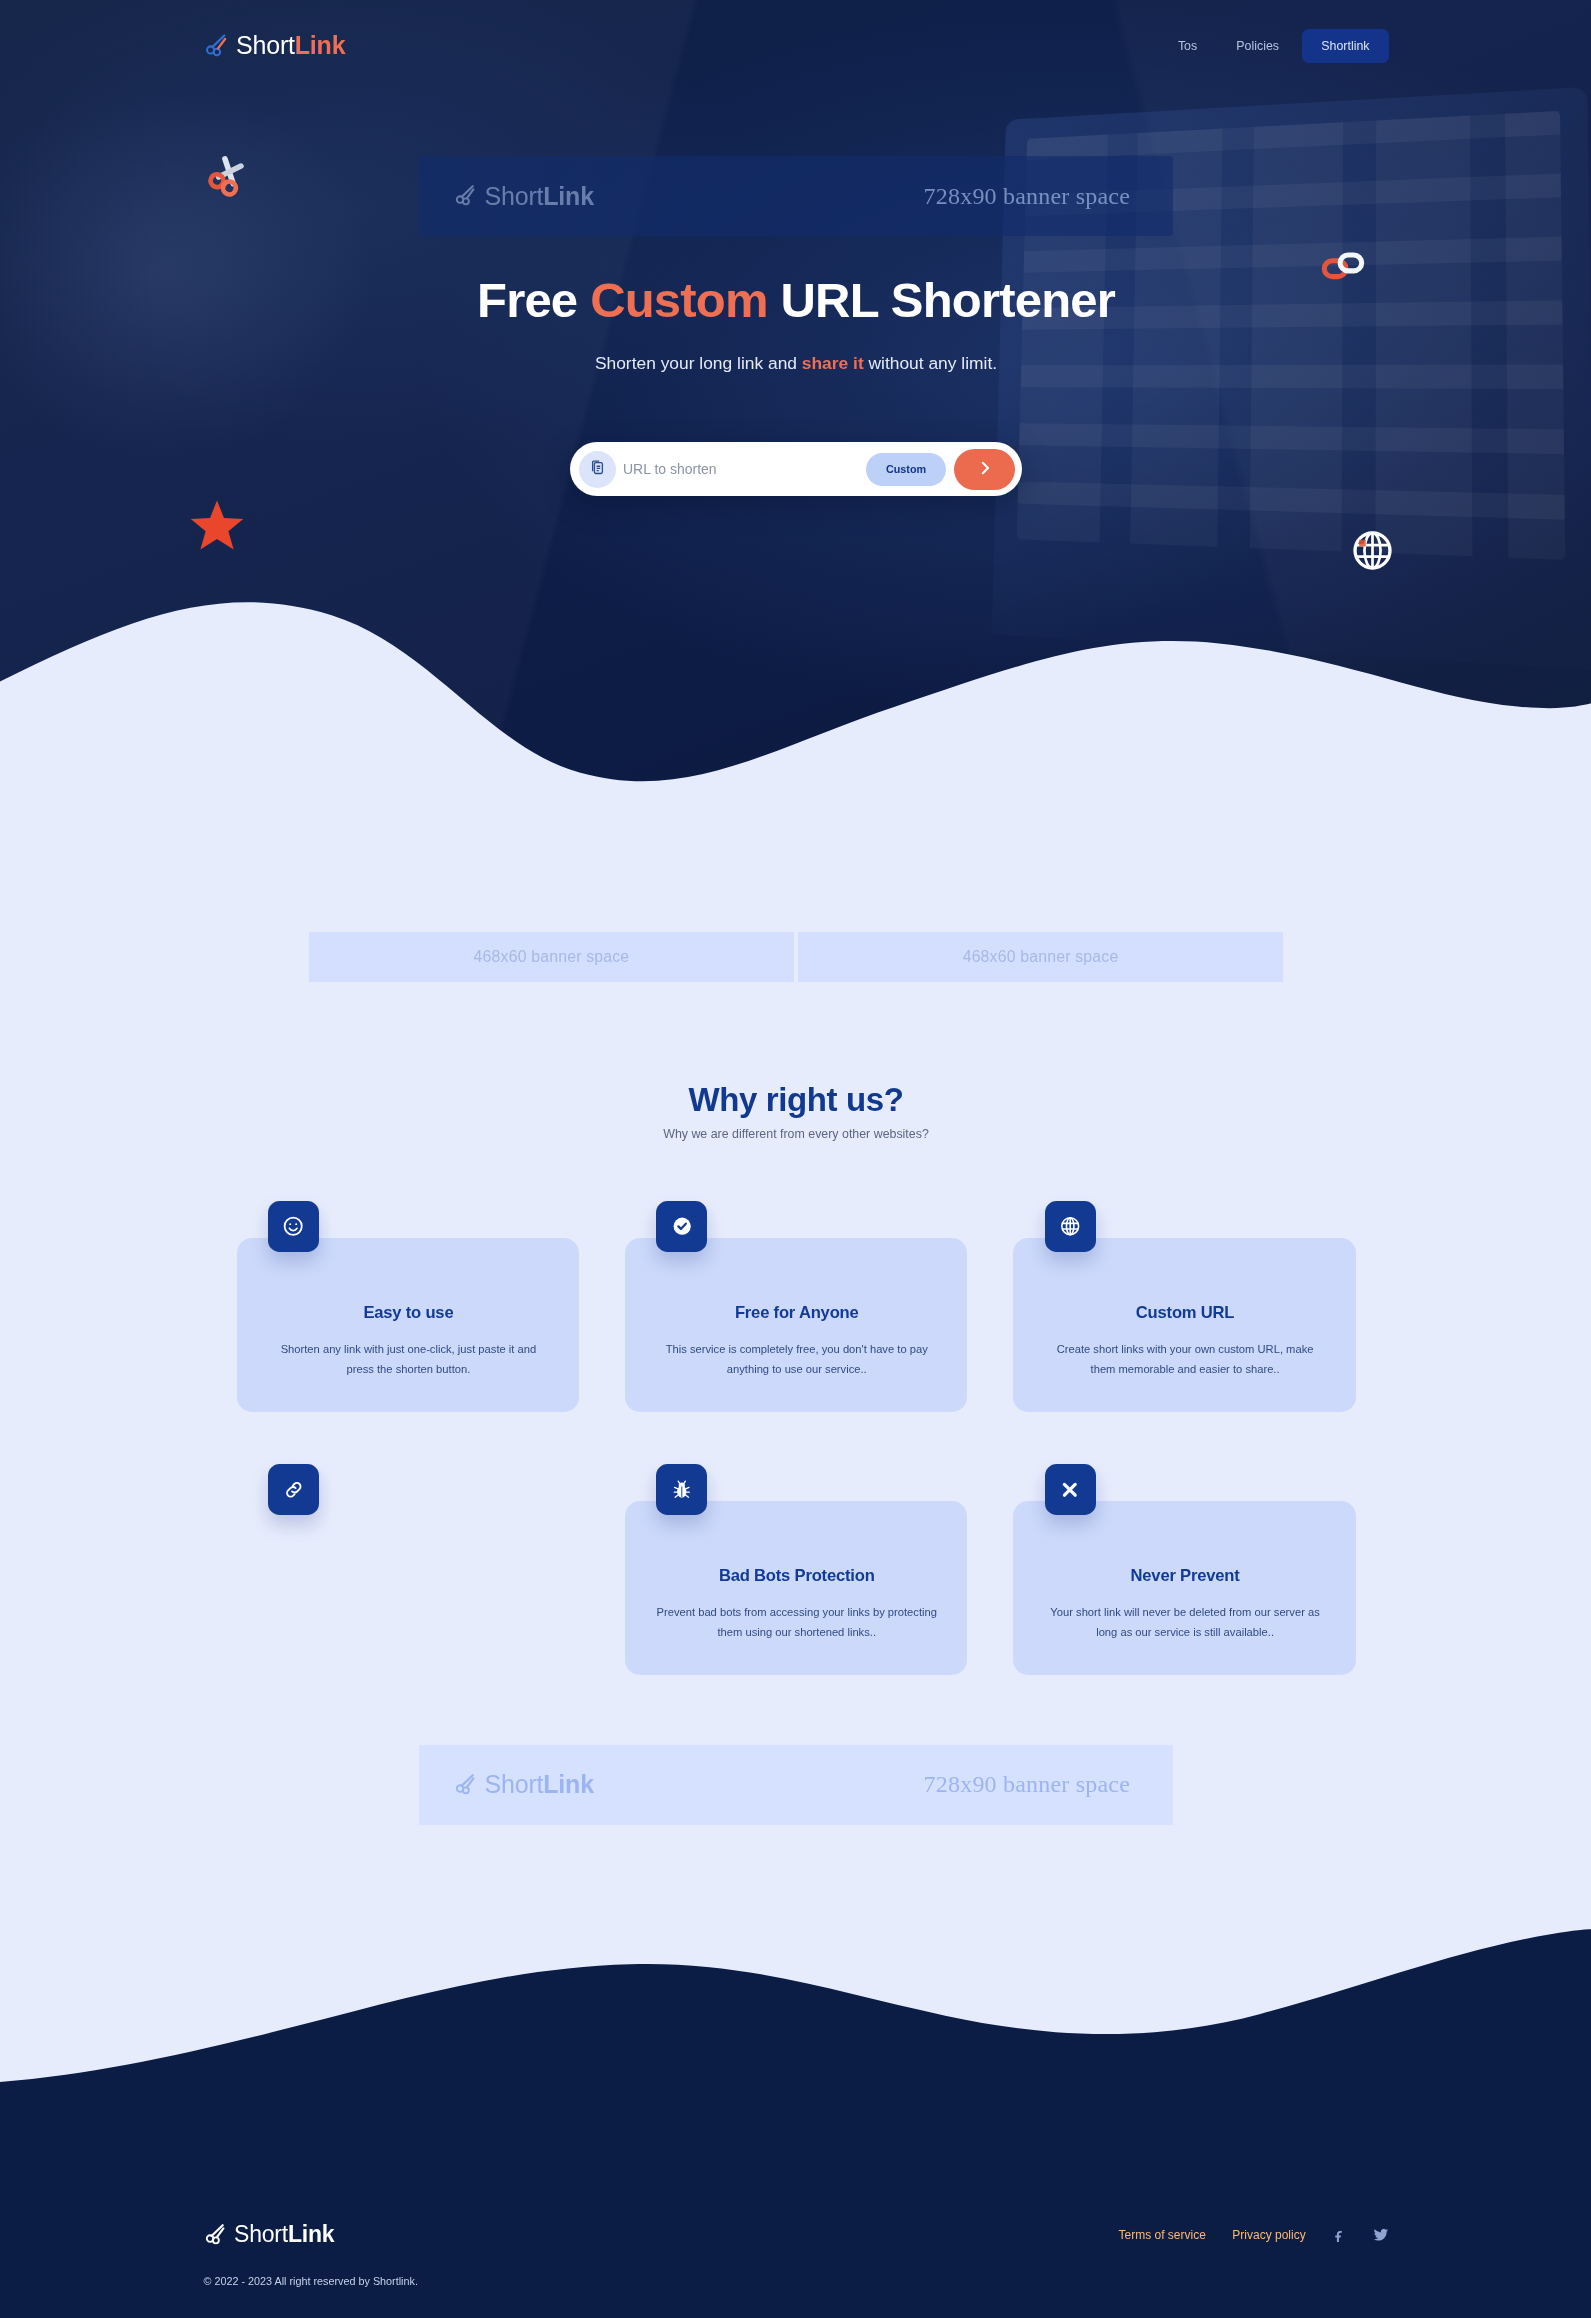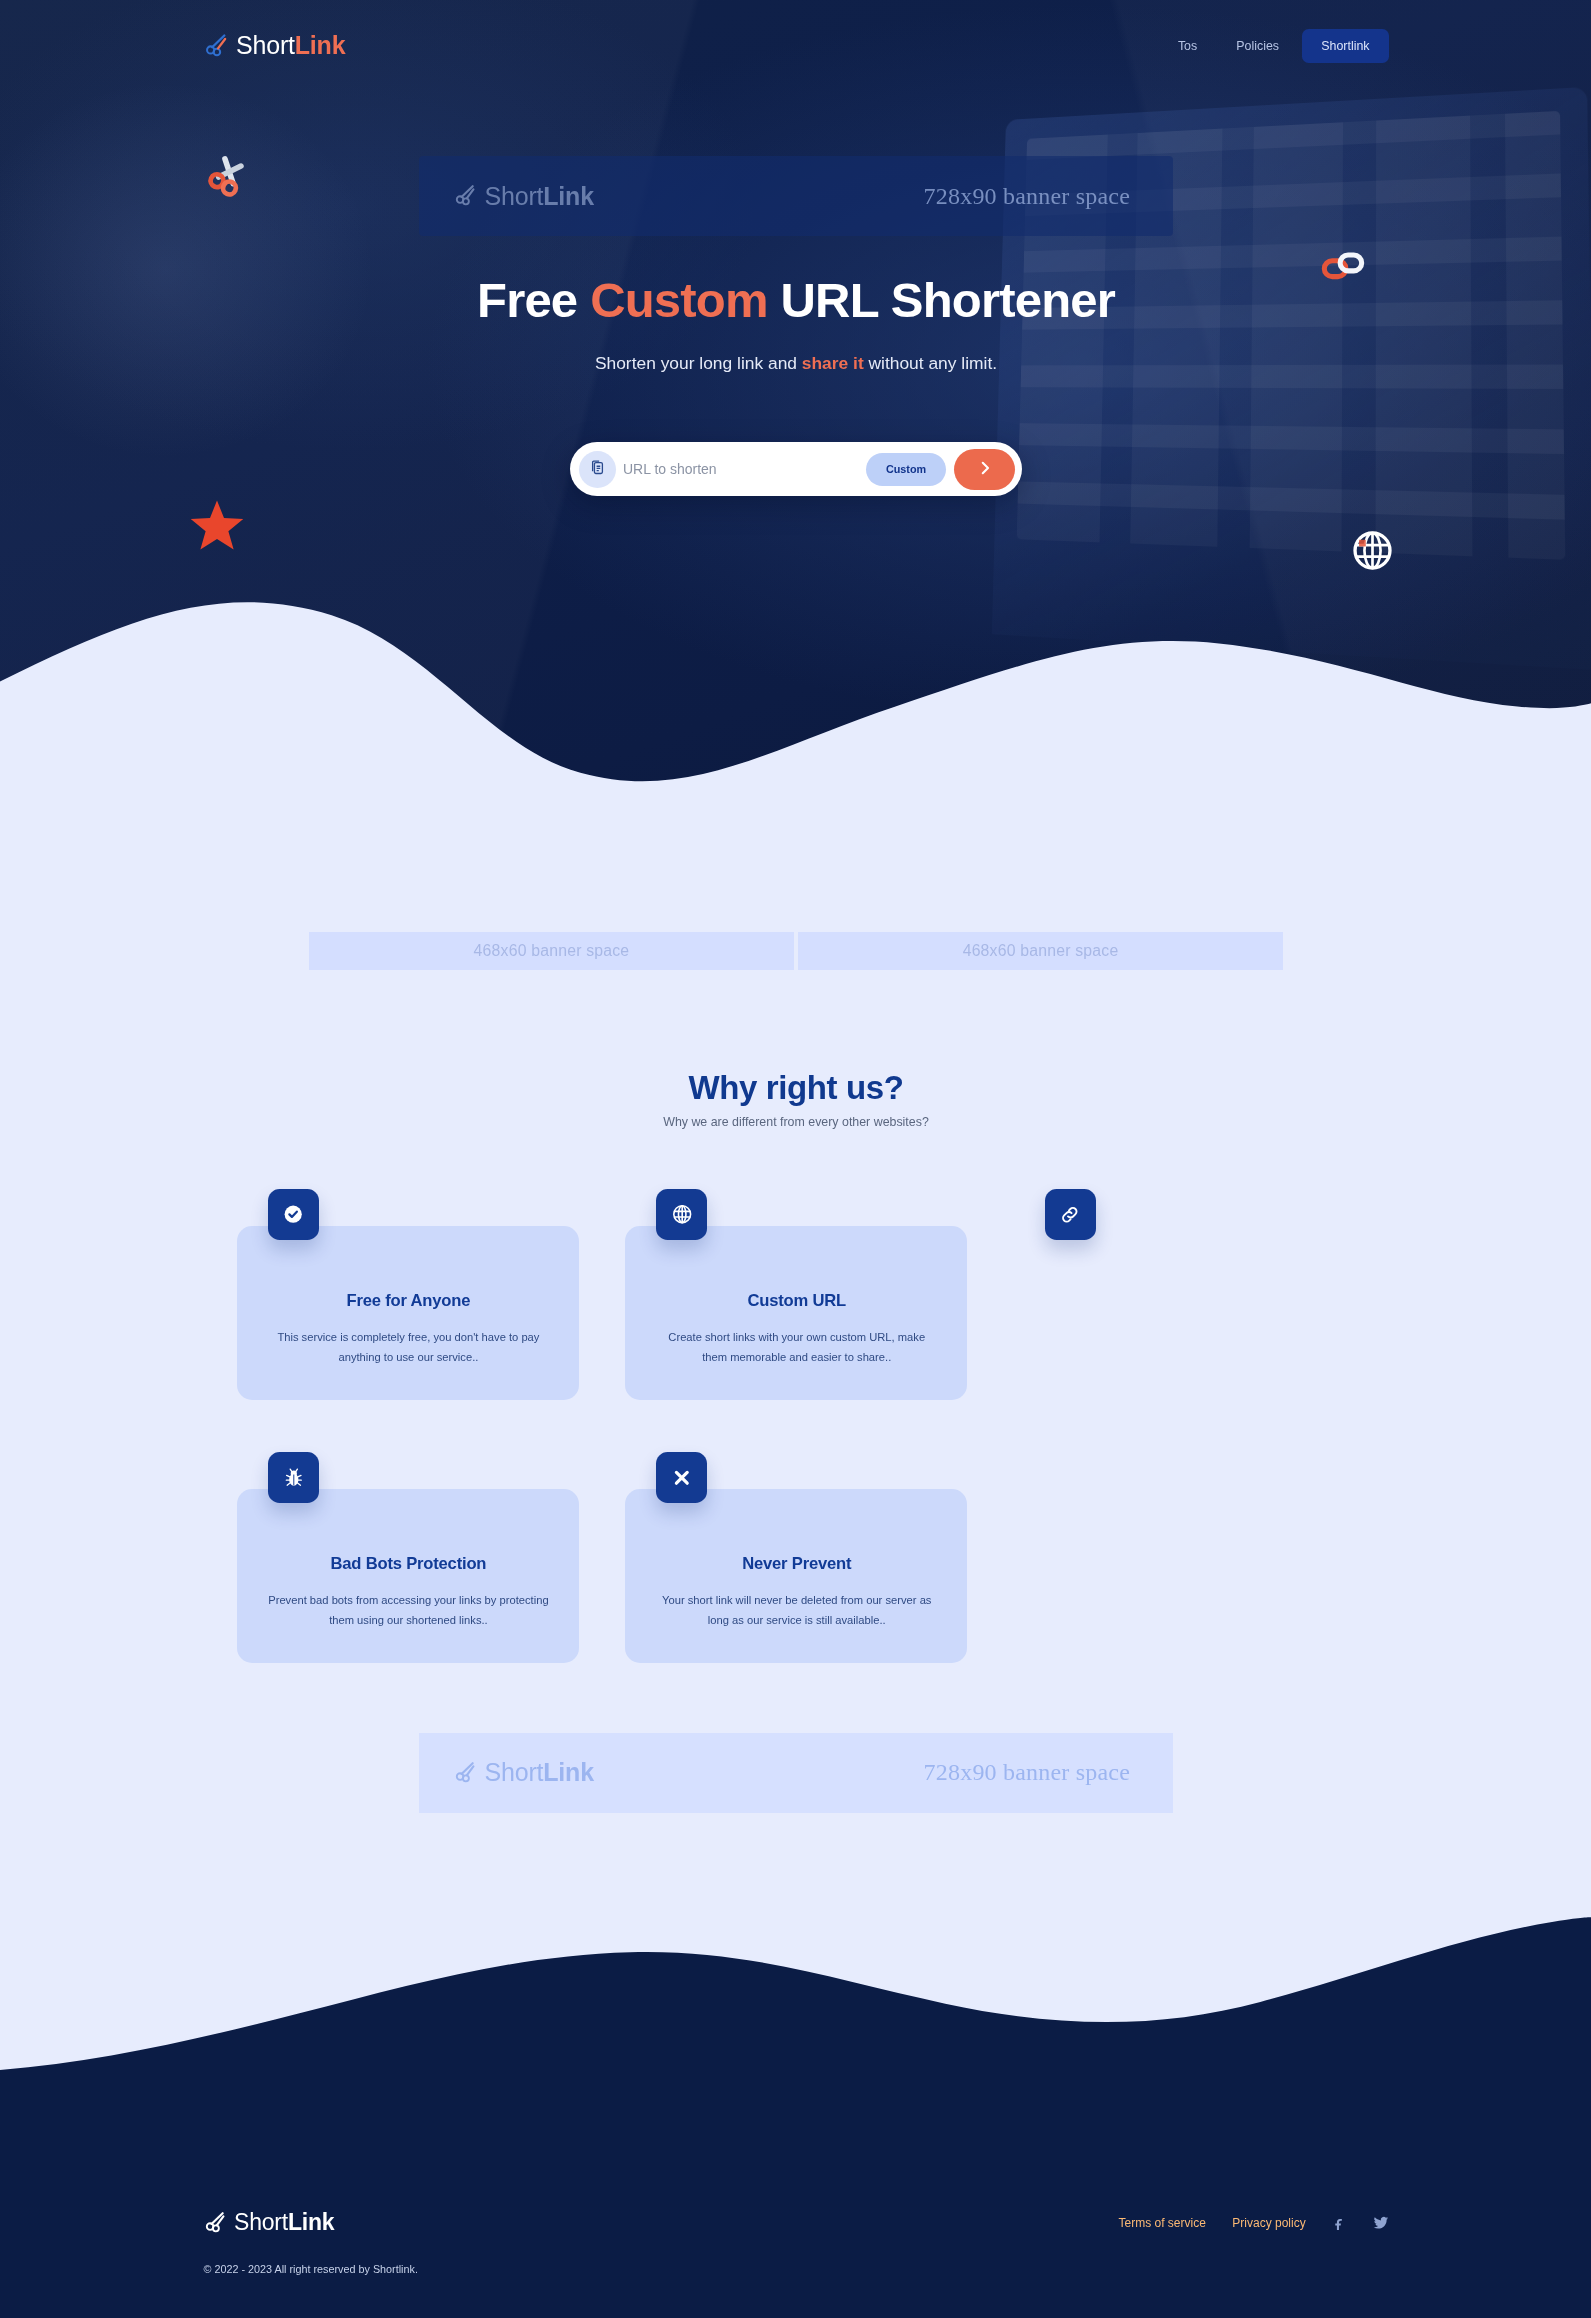--- a/index.html
+++ b/index.html
@@ -147,21 +147,21 @@
   .hero-wave { position:absolute; left:0; bottom:-1.7px; width:1592px; height:282px; z-index:3; }
 
   
   .light { position:relative; background:#e7ecfd; padding-bottom:0; }
 
   .banner-row {
     width:974px; margin:0 auto; padding-top:70px;
     display:flex; gap:4.1px;
   }
   .banner-468 {
-    flex:1; height:38px; background:#d4deff;
+    flex:1; height:50px; background:#d4deff;
     display:flex; align-items:center; justify-content:center;
     color:#a8b8e6; font-size:15.8px; letter-spacing:0.2px;
     font-family:"Liberation Sans", sans-serif;
   }
 
   .why { text-align:center; margin-top:99px; }
   .why-title { font-size:33px; font-weight:700; color:#10398f; letter-spacing:-0.4px;}
   .why-sub { margin-top:8px; font-size:12.4px; color:#5a667f; }
 
   .cards {
@@ -330,20 +330,34 @@
     <div class="banner-468">468x60 banner space</div>
     <div class="banner-468">468x60 banner space</div>
   </div>
 
   <section class="why">
     <h2 class="why-title">Why right us?</h2>
     <p class="why-sub">Why we are different from every other websites?</p>
 
     <div class="cards">
 
+      <div class="card">
+        <div class="card-icon">
+          <svg width="22.4" height="22.4" viewBox="0 0 24 24" fill="none" stroke="#ffffff" stroke-width="1.9">
+            <circle cx="12" cy="12" r="9.2"></circle>
+            <circle cx="8.8" cy="9.8" r="1.05" fill="#fff" stroke="none"></circle>
+            <circle cx="15.2" cy="9.8" r="1.05" fill="#fff" stroke="none"></circle>
+            <path d="M8 14.3 a4.6 4.6 0 0 0 8 0" stroke-linecap="round"></path>
+          </svg>
+        </div>
+        <div class="card-body">
+          <div class="card-title">Easy to use</div>
+          <div class="card-text">Shorten any link with just one-click, just paste it and press the shorten button.</div>
+        </div>
+      </div>
 
       <div class="card">
         <div class="card-icon">
           <svg width="22.4" height="22.4" viewBox="0 0 24 24">
             <circle cx="12" cy="12" r="9.2" fill="#ffffff"></circle>
             <path d="M7.9 12.2 l2.7 2.7 l5.3 -5.6" stroke="#133a92" stroke-width="2.4" fill="none" stroke-linecap="round" stroke-linejoin="round"></path>
           </svg>
         </div>
         <div class="card-body">
           <div class="card-title">Free for Anyone</div>

